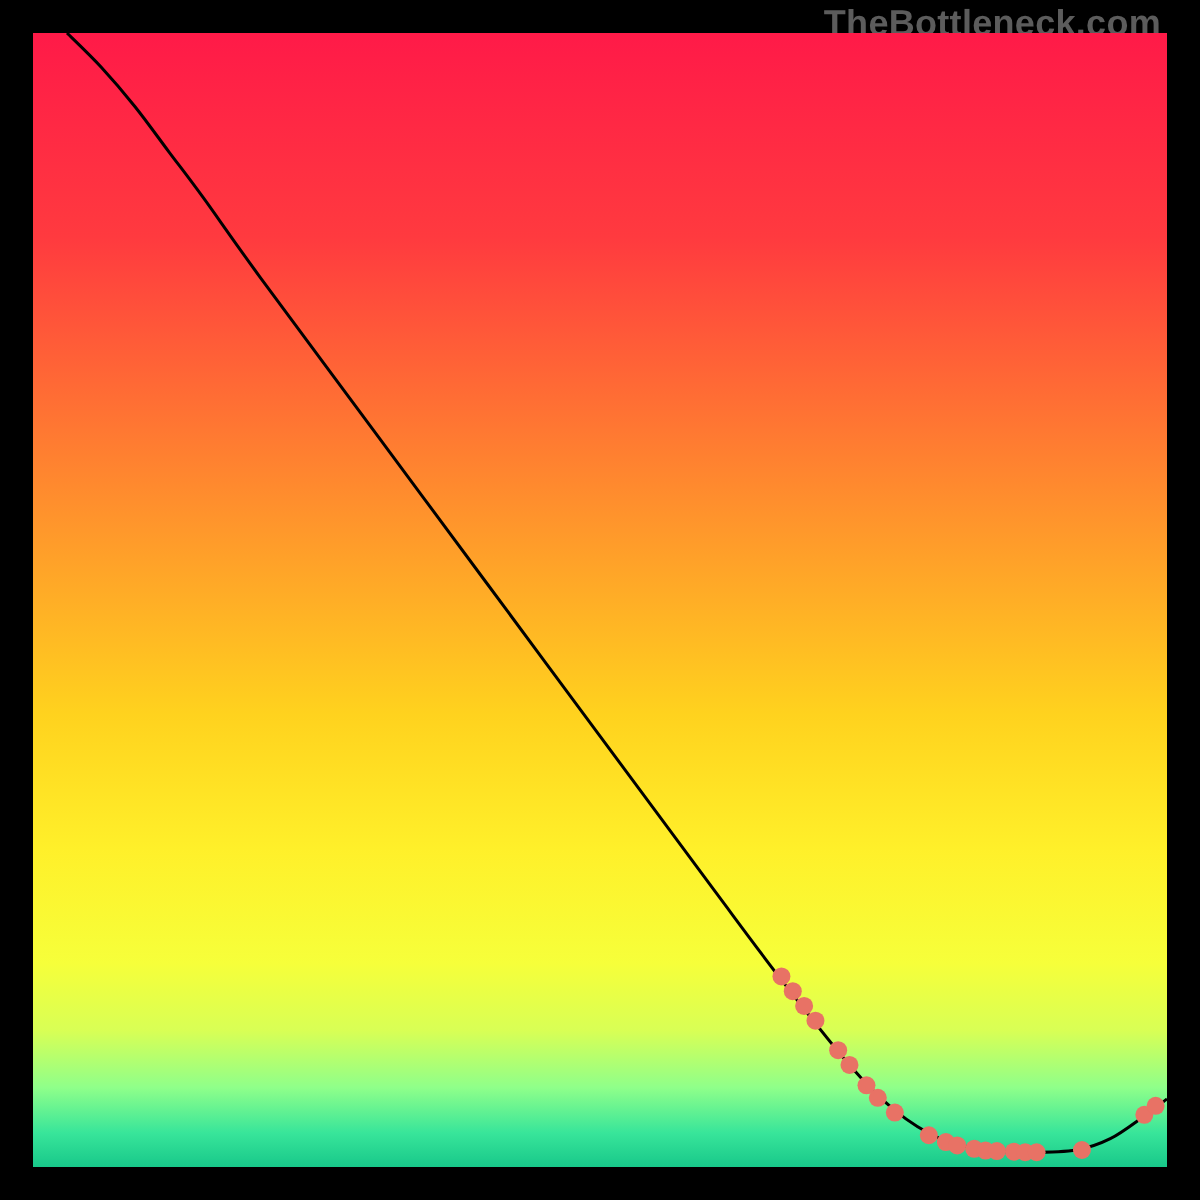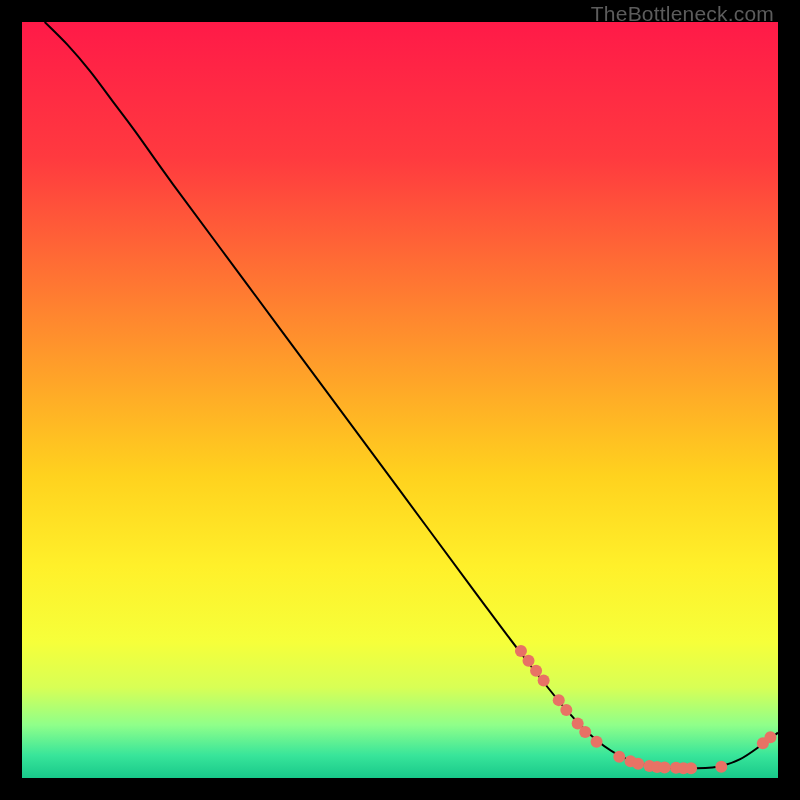--- a/index.html
+++ b/index.html
@@ -17,22 +17,22 @@
     top: 22px;
     width: 756px;
     height: 756px;
     background: #000;
   }
   .watermark {
     position: absolute;
     top: 2px;
     right: 26px;
     color: #5c5c5c;
-    font-size: 21px;
-    font-weight: 400;
+    font-size: 24px;
+    font-weight: 700;
     letter-spacing: 0.2px;
   }
   svg {
     display: block;
   }
 </style>
 </head>
 <body>
 
 <div class="watermark">TheBottleneck.com</div>

